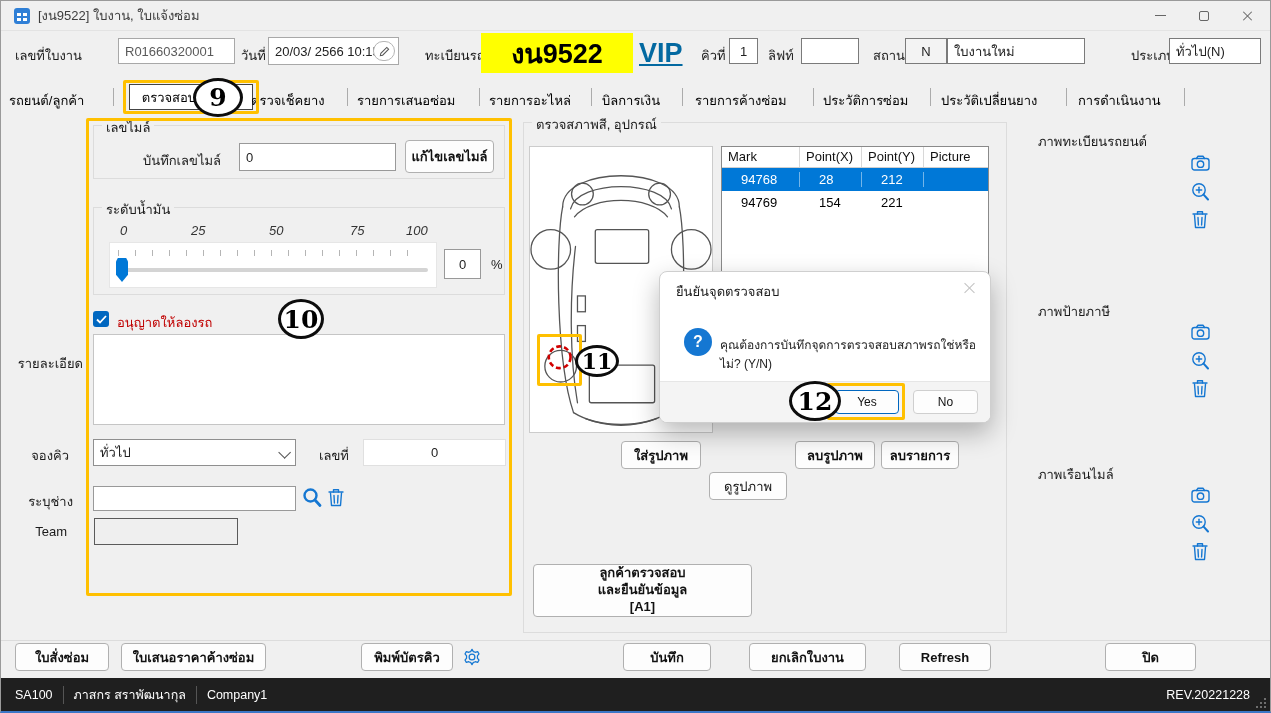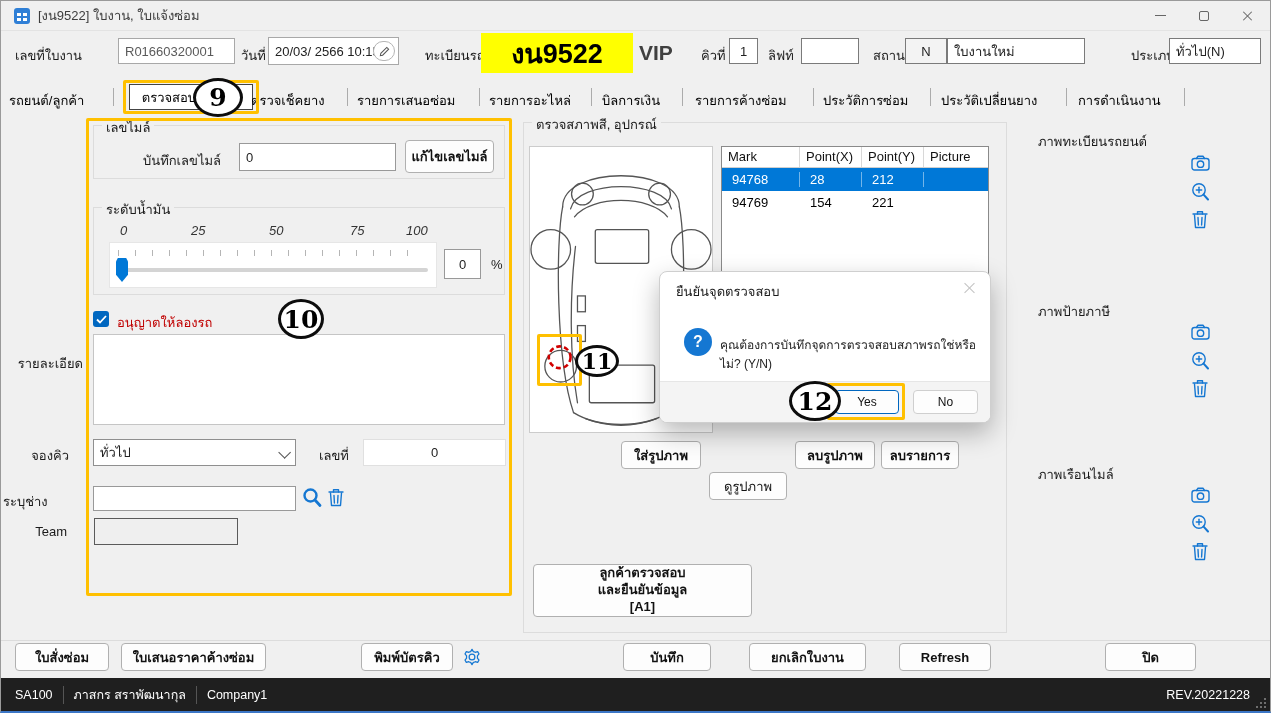--- a/index.html
+++ b/index.html
@@ -49,21 +49,21 @@
   .hl{ position:absolute; border:3px solid #FFC000; z-index:40; border-radius:2px; }
   .num-circle{ position:absolute; background:#fff; border:3px solid #0d0d0d; border-radius:50%;
                display:flex; align-items:center; justify-content:center; z-index:50;
                font-family:"DejaVu Serif", serif; font-weight:bold; font-size:25px; color:#000; }
   
   .tbl{ position:absolute; left:720px; top:145px; width:268px; height:137px; background:#fff;
         border:1px solid #8a8a8a; font-size:13px; }
   .tbl-header{ display:flex; height:21px; border-bottom:1px solid #cfcfcf; }
   .tbl-header div{ padding:2px 6px; border-right:1px solid #d8d8d8; color:#111; }
   .tbl-row{ display:flex; height:23px; align-items:center; }
-  .tbl-row div{ padding:0 10px; overflow:hidden; white-space:nowrap; }
+  .tbl-row div{ padding:0 19px; overflow:hidden; white-space:nowrap; }
   .c0{width:78px;} .c1{width:62px;} .c2{width:62px;} .c3{width:64px; border-right:none!important;}
   .row-sel{ background:#0078D7; color:#fff; }
   .row-sel div{ border-right:1px solid rgba(255,255,255,.45); }
   .row-sel div:last-child{ border-right:none; }
   
   .dialog{ position:absolute; left:658px; top:270px; width:332px; height:152px; background:#fff;
            border:1px solid #cfcfcf; border-radius:8px; box-shadow:0 10px 26px rgba(0,0,0,.28);
            z-index:30; overflow:hidden; }
   .dialog-title{ position:absolute; left:16px; top:9px; font-size:13px; color:#1b1b1b; }
   .dialog-close{ position:absolute; right:12px; top:8px; width:16px; height:16px; }
@@ -132,21 +132,21 @@
     <span>20/03/ 2566 10:15</span>
     <span style="position:absolute;right:3px;top:3px;width:22px;height:20px;border:1px solid #b5b5b5;border-radius:10px;display:flex;align-items:center;justify-content:center;background:#fff;">
       <svg width="11" height="11" viewBox="0 0 12 12">
           <path d="M1.5 10.5 L2 8 L8.5 1.5 L10.5 3.5 L4 10 Z" fill="none" stroke="#555" stroke-width="1.1"></path>
         </svg>
     </span>
   </div>
 
   <div class="lbl" style="left:424px;top:44px;">ทะเบียนรถ</div>
   <div class="abs" style="left:480px;top:32px;width:152px;height:40px;background:#FFFF00;display:flex;align-items:center;justify-content:center;font-size:27px;font-weight:bold;color:#000;">งน9522</div>
-  <div class="abs" style="left:638px;top:32px;height:40px;display:flex;align-items:center;font-size:21px;font-weight:800;color:#404040;">VIP</div>
+  <div class="abs" style="left:638px;top:32px;height:40px;display:flex;align-items:center;font-size:27px;font-weight:800;color:#0369a1;text-decoration:underline;">VIP</div>
 
   <div class="lbl" style="left:700px;top:44px;">คิวที่</div>
   <div class="box" style="left:728px;top:37px;width:29px;height:26px;justify-content:center;border-color:#7a7a7a;">
       <span>1</span>
     </div>
 
   <div class="lbl" style="left:767px;top:44px;">ลิฟท์</div>
   <div class="box" style="left:800px;top:37px;width:58px;height:26px;border-color:#7a7a7a;">
       <span></span>
     </div>
@@ -226,21 +226,21 @@
   <div class="lbl" style="left:8px;top:444px;width:60px;text-align:right;">จองคิว</div>
   <div class="box" style="left:92px;top:438px;width:203px;height:27px;border-color:#8f8f8f;">
     <span>ทั่วไป</span>
     <span class="chev"></span>
   </div>
   <div class="lbl" style="left:318px;top:444px;">เลขที่</div>
   <div class="box" style="left:362px;top:438px;width:143px;height:27px;justify-content:center;border-color:#e0e0e0;">
       <span>0</span>
     </div>
 
-  <div class="lbl" style="left:2px;top:490px;width:64px;text-align:left;">ระบุช่าง</div>
+  <div class="lbl" style="left:8px;top:490px;width:64px;text-align:right;">ระบุช่าง</div>
   <div class="box" style="left:92px;top:485px;width:203px;height:25px;border-color:#999;">
       <span></span>
     </div>
   <svg class="abs" style="left:301px;top:486px;" width="20" height="21" viewBox="0 0 20 21">
     <circle cx="8.5" cy="8.5" r="6" class="icon-blue" style="stroke-width:2.4;"></circle>
       <line x1="13" y1="13" x2="18" y2="18.5" class="icon-blue" style="stroke-width:2.8;"></line>
   </svg>
   <svg class="abs" style="left:327px;top:487px;" width="16" height="19" viewBox="0 0 16 19">
     <path d="M2.5 5 L3.5 17.5 H12.5 L13.5 5" class="icon-blue"></path>
       <line x1="1" y1="4" x2="15" y2="4" class="icon-blue"></line>

